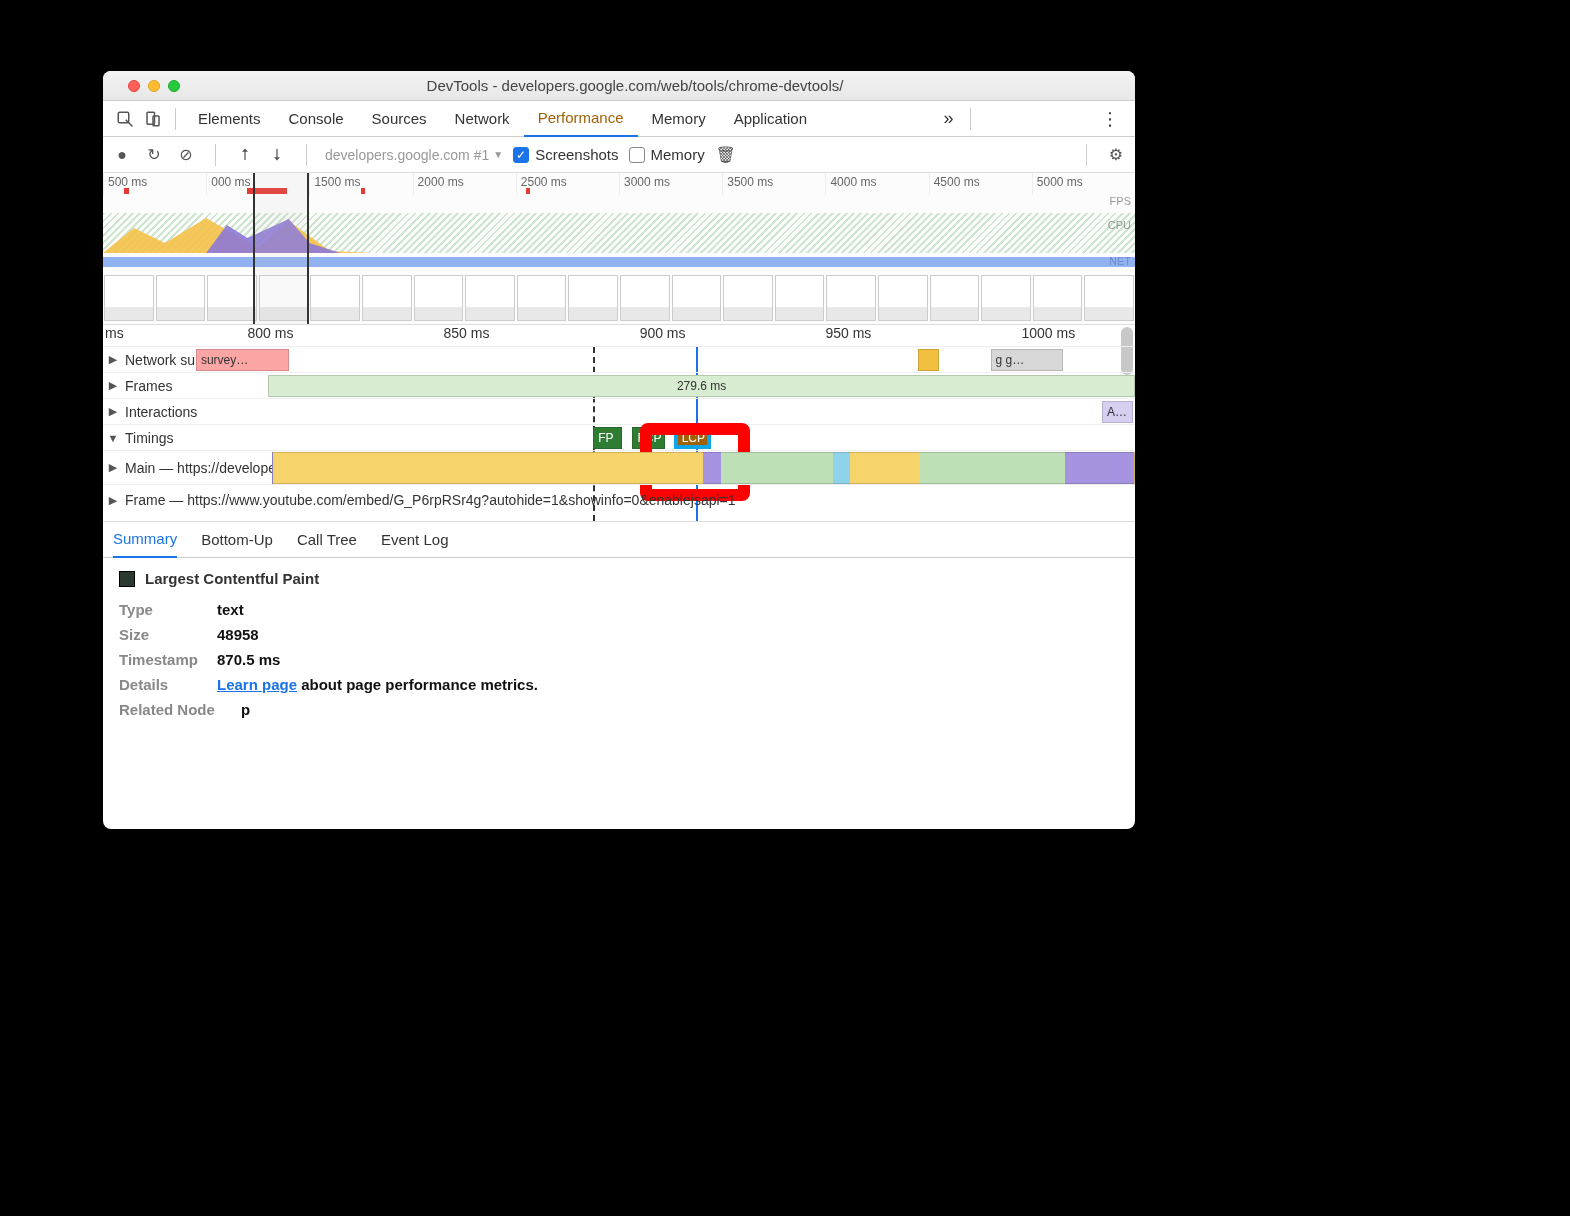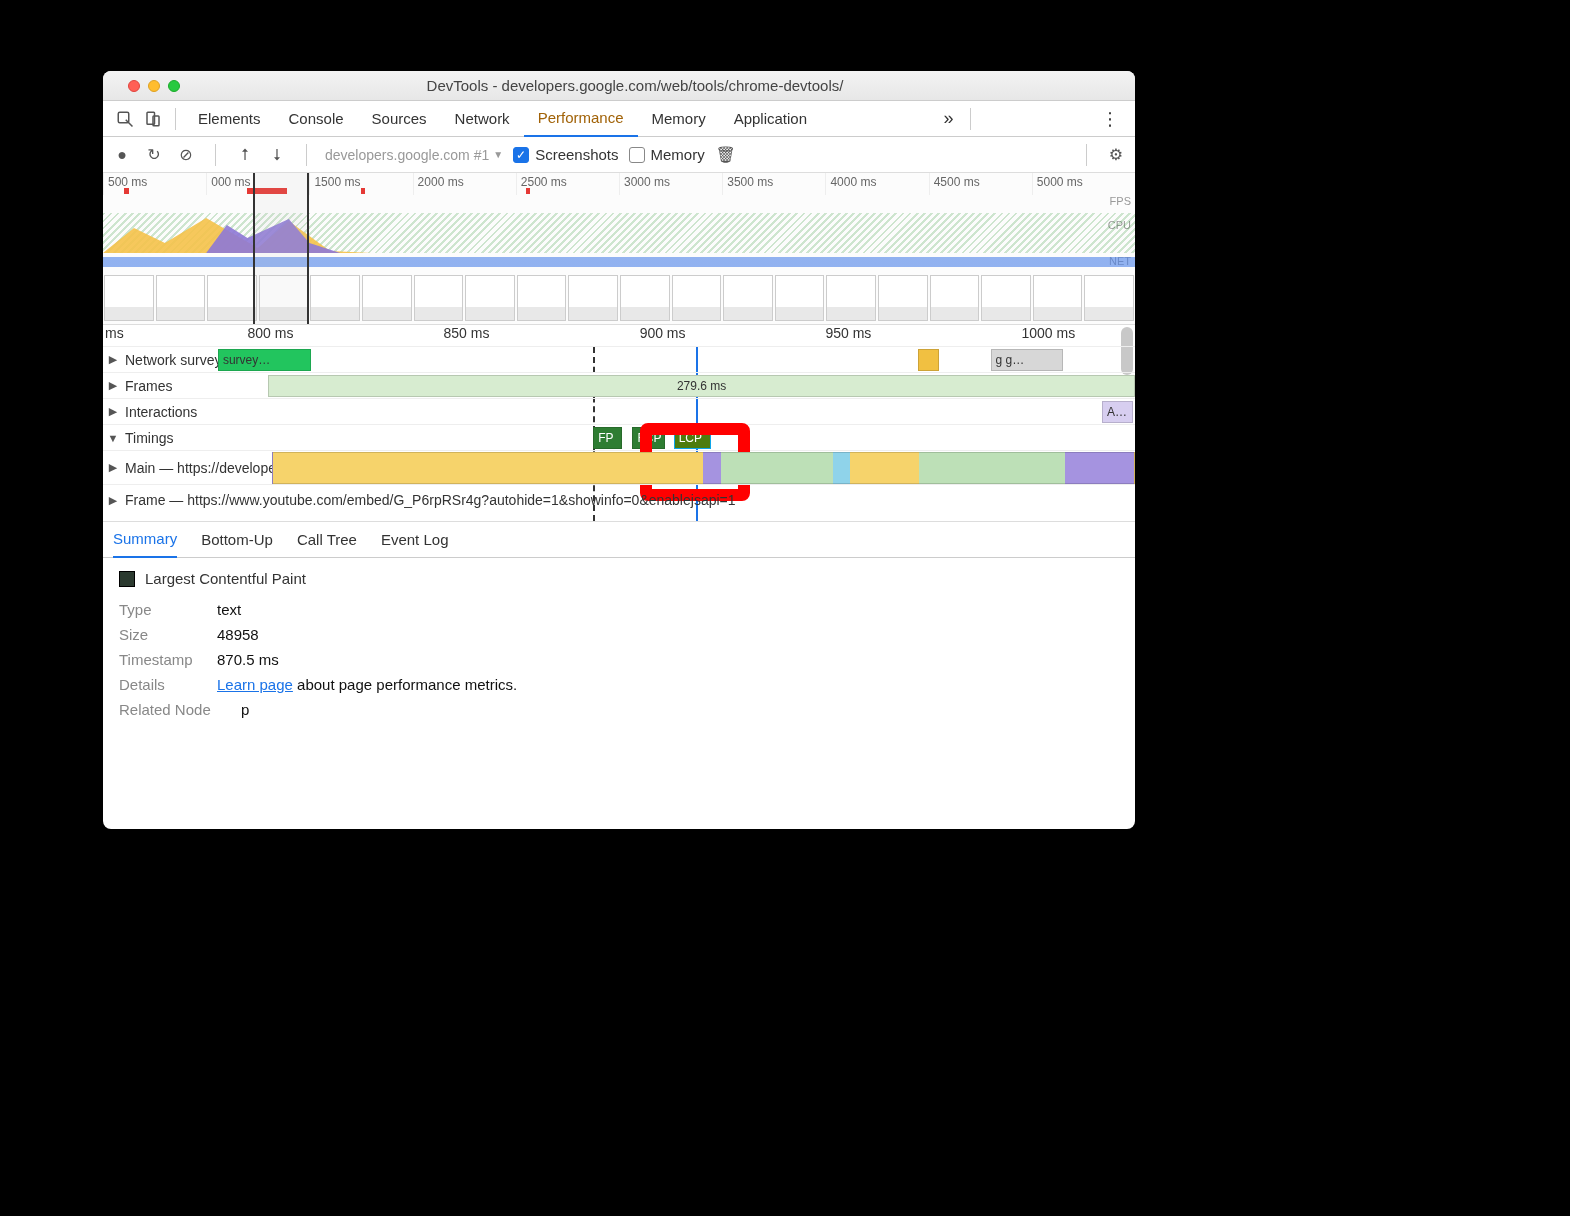--- a/index.html
+++ b/index.html
@@ -41,21 +41,21 @@
   .track .disclose { width:20px; text-align:center; color:#555; font-size:11px;}
   .track .tlabel { padding-left:2px; white-space:nowrap; overflow:hidden; }
   .block { position:absolute; top:2px; height:22px; font-size:12px; color:#333; display:flex; align-items:center; padding:0 4px; overflow:hidden; border:1px solid rgba(0,0,0,0.15);}
   .redbox { position:absolute; border:12px solid #ff0000; border-radius:8px; pointer-events:none;}
   .playhead { position:absolute; top:0; bottom:0; width:2px; background:#1a73e8;}
   .dashedline { position:absolute; top:0; bottom:0; border-left:2px dashed #333;}
 
   .bottomtabs { display:flex; align-items:center; height:36px; border-bottom:1px solid #ccc; padding:0 10px; gap:24px; font-size:15px;}
   .bottomtabs .btab { height:36px; display:flex; align-items:center; color:#333; cursor:pointer;}
   .bottomtabs .btab.active { color:#1a73e8; border-bottom:2px solid #1a73e8;}
-  .summary { padding:12px 16px; font-size:15px; color:#333;}
+  .summary { padding:12px 16px; font-size:15px; color:#333;font-weight:bold;}
   .summary-title { display:flex; align-items:center; gap:10px; margin-bottom:10px;}
   .summary-title .sw { width:16px; height:16px; background:#2b3a2f; border:1px solid #000;}
   .summary-row { display:flex; gap:12px; padding:4px 0; font-size:15px;}
   .summary-row .k { color:#888; min-width:86px;}
   .summary-row .v { color:#111;}
   .link { color:#1a73e8; text-decoration:underline; cursor:pointer;}
   .scrollbar { position:absolute; right:2px; top:0; width:12px; height:48px; background:#c8c8c8; border-radius:6px;}
 </style>
 </head>
 <body>
@@ -183,21 +183,21 @@
       <span class="r-tick" style="left:52%;">900 ms</span>
       <span class="r-tick" style="left:70%;">950 ms</span>
       <span class="r-tick" style="left:89%;">1000 ms</span>
     </div>
     <div class="dashedline" style="left:47.5%; top:22px;"></div>
     <div class="playhead" style="left:57.5%; top:22px;"></div>
 
     <div class="track">
       <span class="disclose">▶</span>
       <span class="tlabel">Network  survey…</span>
-      <div class="block" style="left:9%; width:9%; background:#22c55e;margin-left:22px;">
+      <div class="block" style="left:9%; width:9%; background:#fca5a5;">
           <span>survey…</span>
         </div>
       <div class="block" style="left:79%; width:2%; background:#f1c041;"></div>
       <div class="block" style="left:86%; width:7%; background:#d7d7d7;">g g…</div>
     </div>
 
     <div class="track">
       <span class="disclose">▶</span>
       <span class="tlabel">Frames</span>
       <div class="block" style="left:16%; right:0; background:#d7ecd0; text-align:center; justify-content:center;">
@@ -211,21 +211,21 @@
       <div class="block" style="right:0.2%; left:auto; width:3%; background:#d7cef0;">
           <span>A…</span>
         </div>
     </div>
 
     <div class="track">
       <span class="disclose">▼</span>
       <span class="tlabel">Timings</span>
       <div class="block" style="left:47.5%; width:2.8%; background:#2e7d32; color:#fff;">FP</div>
       <div class="block" style="left:51.3%; width:3.2%; background:#2e7d32; color:#fff;">FCP</div>
-      <div class="block" style="left:55.3%; width:3.6%; background:#4d7c0f; color:#fff; border:1px solid #0ea5e9;">LCP</div>
+      <div class="block" style="left:55.3%; width:3.6%; background:#a16207; color:#fff; border:4px solid #0ea5e9;">LCP</div>
     </div>
 
     <div class="redbox" style="left:52%; top:98px; width:110px; height:78px;"></div>
 
     <div class="track" style="height:34px;">
       <span class="disclose">▶</span>
       <span class="tlabel">Main — https://developers.google.com/web/tools/chrome-</span>
       <div class="block" style="left:16.4%; right:0; top:1px; height:32px; padding:0; background:linear-gradient(to right,#f6d36b 0,#f6d36b 50%,#a593e0 50%,#a593e0 52%,#bde0b7 52%,#bde0b7 65%,#8fd3ea 65%,#8fd3ea 67%,#f6d36b 67%,#f6d36b 75%,#bde0b7 75%,#bde0b7 92%,#a593e0 92%,#a593e0 100%);"></div>
     </div>
 

